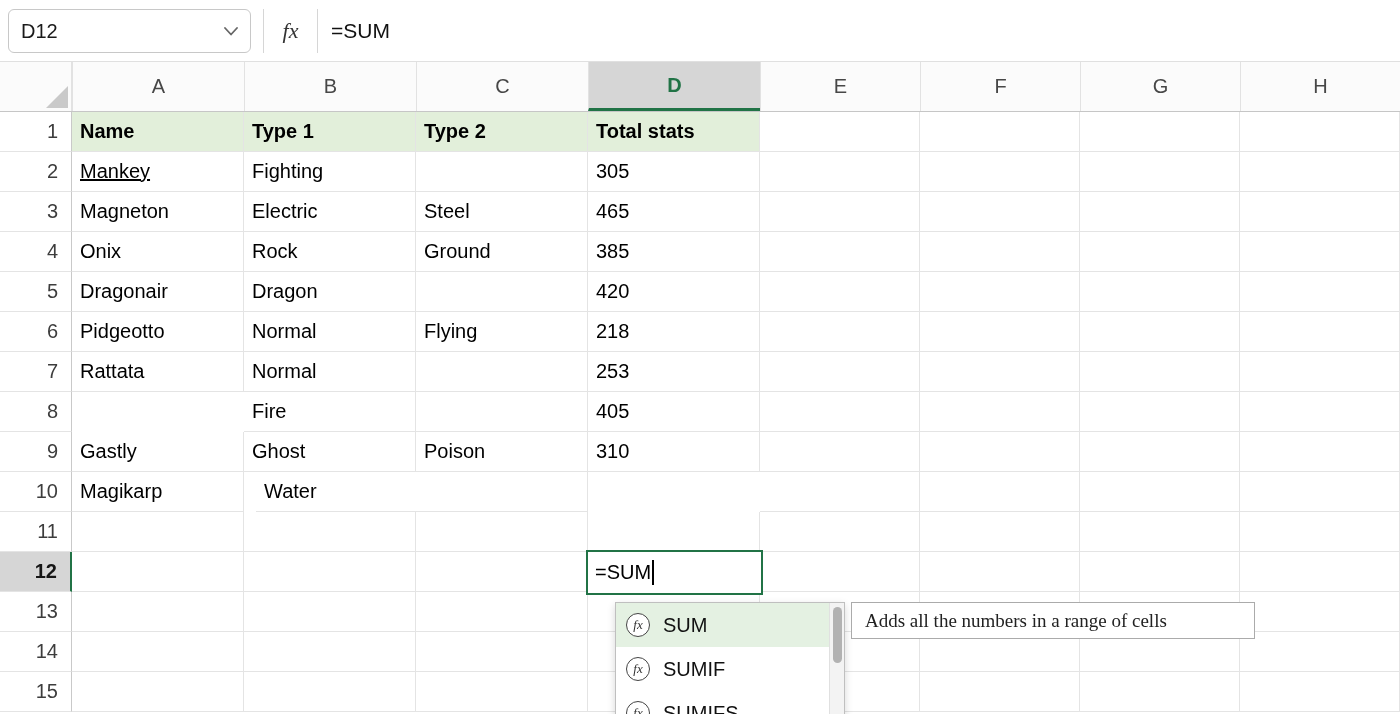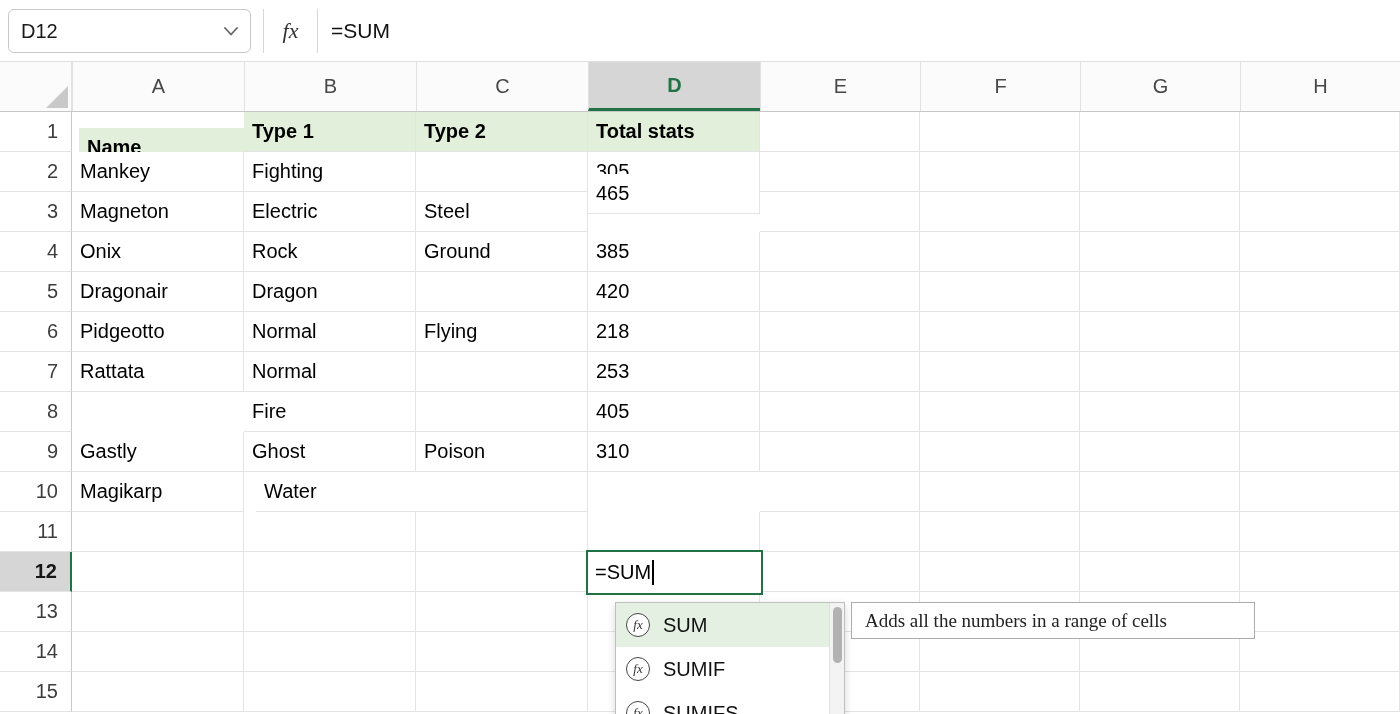--- a/index.html
+++ b/index.html
@@ -99,42 +99,42 @@
       <div class="col-header" style="left: 416px; width: 172px;">C</div>
       <div class="col-header sel" style="left: 588px; width: 172px;">D</div>
       <div class="col-header" style="left: 760px; width: 160px;">E</div>
       <div class="col-header" style="left: 920px; width: 160px;">F</div>
       <div class="col-header" style="left: 1080px; width: 160px;">G</div>
       <div class="col-header" style="left: 1240px; width: 160px;">H</div>
     </div>
 
   <div class="gridbody">
       <div class="row-header" style="top: 0px;">1</div>
-      <div class="cell hdr" style="left: 72px; top: 16px; width: 172px; margin-left: 7px;">Name</div>
+      <div class="cell hdr" style="left: 72px; top: 0px; width: 172px;">Name</div>
       <div class="cell hdr" style="left: 244px; top: 0px; width: 172px;">Type 1</div>
       <div class="cell hdr" style="left: 416px; top: 0px; width: 172px;">Type 2</div>
       <div class="cell hdr" style="left: 588px; top: 0px; width: 172px;">Total stats</div>
       <div class="cell" style="left: 760px; top: 0px; width: 160px;"></div>
       <div class="cell" style="left: 920px; top: 0px; width: 160px;"></div>
       <div class="cell" style="left: 1080px; top: 0px; width: 160px;"></div>
       <div class="cell" style="left: 1240px; top: 0px; width: 160px;"></div>
       <div class="row-header" style="top: 40px;">2</div>
-      <div class="cell" style="left: 72px; top: 40px; width: 172px;">Mankey</div>
+      <div class="cell" style="left: 72px; top: 40px; width: 172px; text-decoration: underline;">Mankey</div>
       <div class="cell" style="left: 244px; top: 40px; width: 172px;">Fighting</div>
       <div class="cell" style="left: 416px; top: 40px; width: 172px;"></div>
       <div class="cell" style="left: 588px; top: 40px; width: 172px;">305</div>
       <div class="cell" style="left: 760px; top: 40px; width: 160px;"></div>
       <div class="cell" style="left: 920px; top: 40px; width: 160px;"></div>
       <div class="cell" style="left: 1080px; top: 40px; width: 160px;"></div>
       <div class="cell" style="left: 1240px; top: 40px; width: 160px;"></div>
       <div class="row-header" style="top: 80px;">3</div>
       <div class="cell" style="left: 72px; top: 80px; width: 172px;">Magneton</div>
       <div class="cell" style="left: 244px; top: 80px; width: 172px;">Electric</div>
       <div class="cell" style="left: 416px; top: 80px; width: 172px;">Steel</div>
-      <div class="cell" style="left: 588px; top: 62px; width: 172px;">465</div>
+      <div class="cell" style="left: 588px; top: 80px; width: 172px;">465</div>
       <div class="cell" style="left: 760px; top: 80px; width: 160px;"></div>
       <div class="cell" style="left: 920px; top: 80px; width: 160px;"></div>
       <div class="cell" style="left: 1080px; top: 80px; width: 160px;"></div>
       <div class="cell" style="left: 1240px; top: 80px; width: 160px;"></div>
       <div class="row-header" style="top: 120px;">4</div>
       <div class="cell" style="left: 72px; top: 120px; width: 172px;">Onix</div>
       <div class="cell" style="left: 244px; top: 120px; width: 172px;">Rock</div>
       <div class="cell" style="left: 416px; top: 120px; width: 172px;">Ground</div>
       <div class="cell" style="left: 588px; top: 120px; width: 172px;">385</div>
       <div class="cell" style="left: 760px; top: 120px; width: 160px;"></div>

